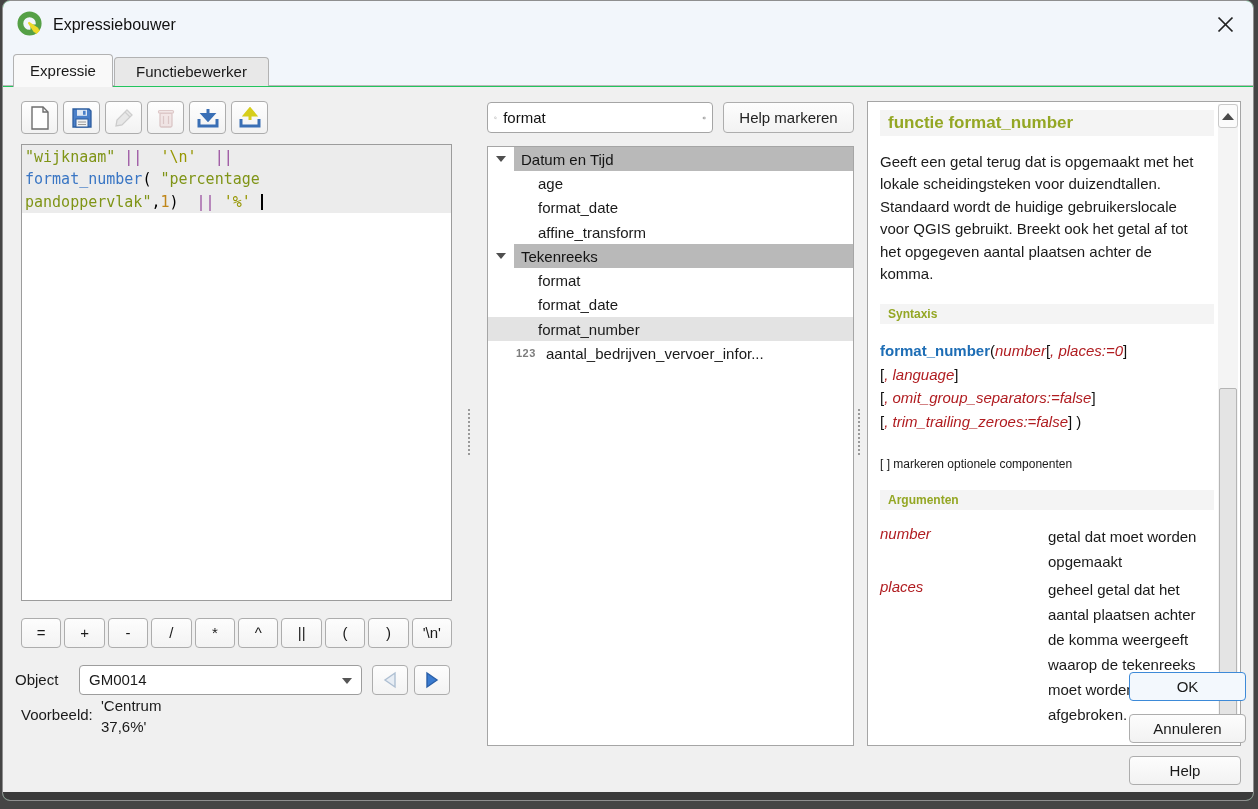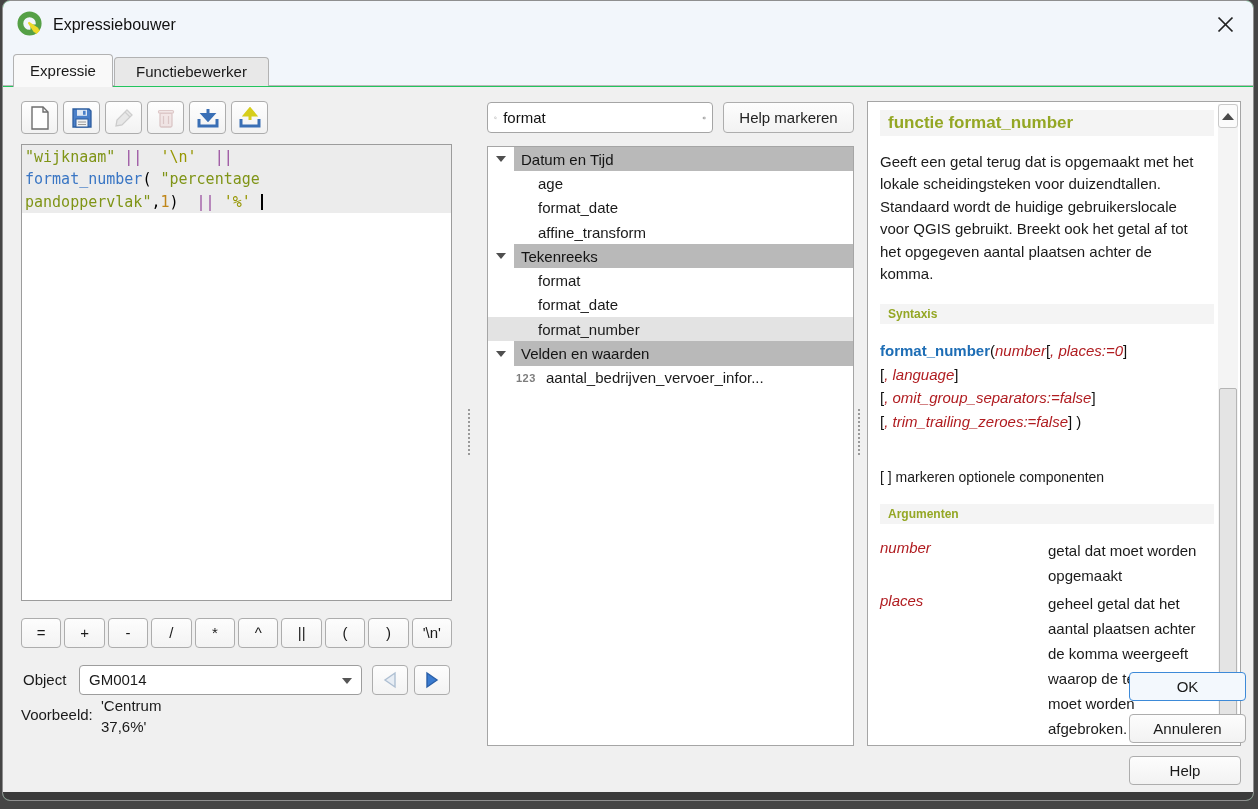--- a/index.html
+++ b/index.html
@@ -39,21 +39,21 @@
   .tok-num { color:#c08619; }
   .tok-plain { color:#000; }
   .caret { display:inline-block; width:2px; height:16px; background:#000; vertical-align:-3px; margin-left:1px; }
 
   
   .op-row { position:absolute; left:18px; top:531px; width:431px; height:30px; display:flex; gap:3px; }
   .op-btn { flex:1; border:1px solid #adadad; border-radius:4px; background:linear-gradient(#fdfdfd,#f3f3f3);
             font-size:15px; text-align:center; line-height:28px; }
 
   
-  .obj-label { position:absolute; left:20px; top:578px; height:30px; line-height:30px; font-size:15px; }
+  .obj-label { position:absolute; left:12px; top:578px; height:30px; line-height:30px; font-size:15px; }
   .obj-combo { position:absolute; left:76px; top:578px; width:283px; height:30px; background:#fff; border:1px solid #9d9d9d; border-radius:4px;
                font-size:15px; line-height:28px; padding-left:9px; }
   .combo-arrow { position:absolute; right:9px; top:12px; width:0; height:0; border-left:5px solid transparent; border-right:5px solid transparent; border-top:6px solid #555; }
   .nav-btn { position:absolute; top:578px; width:36px; height:30px; border:1px solid #adadad; border-radius:4px;
              background:linear-gradient(#fdfdfd,#f3f3f3); display:flex; align-items:center; justify-content:center; }
   .nav-prev { left:369px; }
   .nav-next { left:411px; }
 
   
   .preview-label { position:absolute; left:18px; top:619px; font-size:15px; }
@@ -85,21 +85,21 @@
   .help-panel { position:absolute; left:864px; top:14px; width:374px; height:645px; background:#fff; border:1px solid #a5a5a5; overflow:hidden; }
   .help-content { position:absolute; left:0; top:0; right:24px; bottom:0; padding:6px 2px 0 12px; overflow:hidden; }
   .band { background:#f4f4f4; padding:3px 8px; }
   .help-title { font-size:17px; font-weight:bold; color:#94a724; margin-top:2px; }
   .help-desc { font-size:15px; line-height:22.4px; margin-top:15px; padding-right:6px; }
   .sec-head { font-size:12px; font-weight:bold; color:#94a724; margin-top:19px; }
   .syntax { margin-top:15px; font-size:15px; line-height:23.5px; }
   .syn-fn { color:#1d6db5; font-weight:bold; }
   .syn-param { color:#b01c20; font-style:italic; }
   .syn-plain { color:#111; }
-  .opt-note { font-size:14px; margin-top:36px; }
+  .opt-note { font-size:12px; margin-top:24px; }
   .args { margin-top:14px; display:grid; grid-template-columns:168px 1fr; row-gap:3px; font-size:15px; }
   .arg-name { color:#b01c20; font-style:italic; padding-top:1px; }
   .arg-desc { line-height:25px; padding-right:2px; }
 
   
   .help-scroll { position:absolute; right:2px; top:2px; width:20px; bottom:2px; background:#f4f4f4; }
   .scroll-btn { position:absolute; left:0; width:20px; height:24px; background:#fbfbfb; border:1px solid #c9c9c9; border-radius:3px;
                 display:flex; align-items:center; justify-content:center; }
   .scroll-up { top:0; }
   .scroll-down { bottom:0; }
@@ -267,26 +267,20 @@
           <span class="group-band">Tekenreeks</span>
         </div>
         <div class="tree-row">
           <span class="item-label">format</span>
         </div>
         <div class="tree-row">
           <span class="item-label">format_date</span>
         </div>
         <div class="tree-row selected">
           <span class="item-label">format_number</span>
-        </div>
-        <div class="tree-row">
-          <span class="tree-arrow">
-            <i></i>
-          </span>
-          <span class="group-band">Velden en waarden</span>
         </div>
         <div class="tree-row">
           <span class="field-123">123</span>
           <span class="field-label">aantal_bedrijven_vervoer_infor...</span>
         </div>
       </div>
 
     <div class="help-panel">
       <div class="help-content">
         <div class="band help-title">functie format_number</div>

